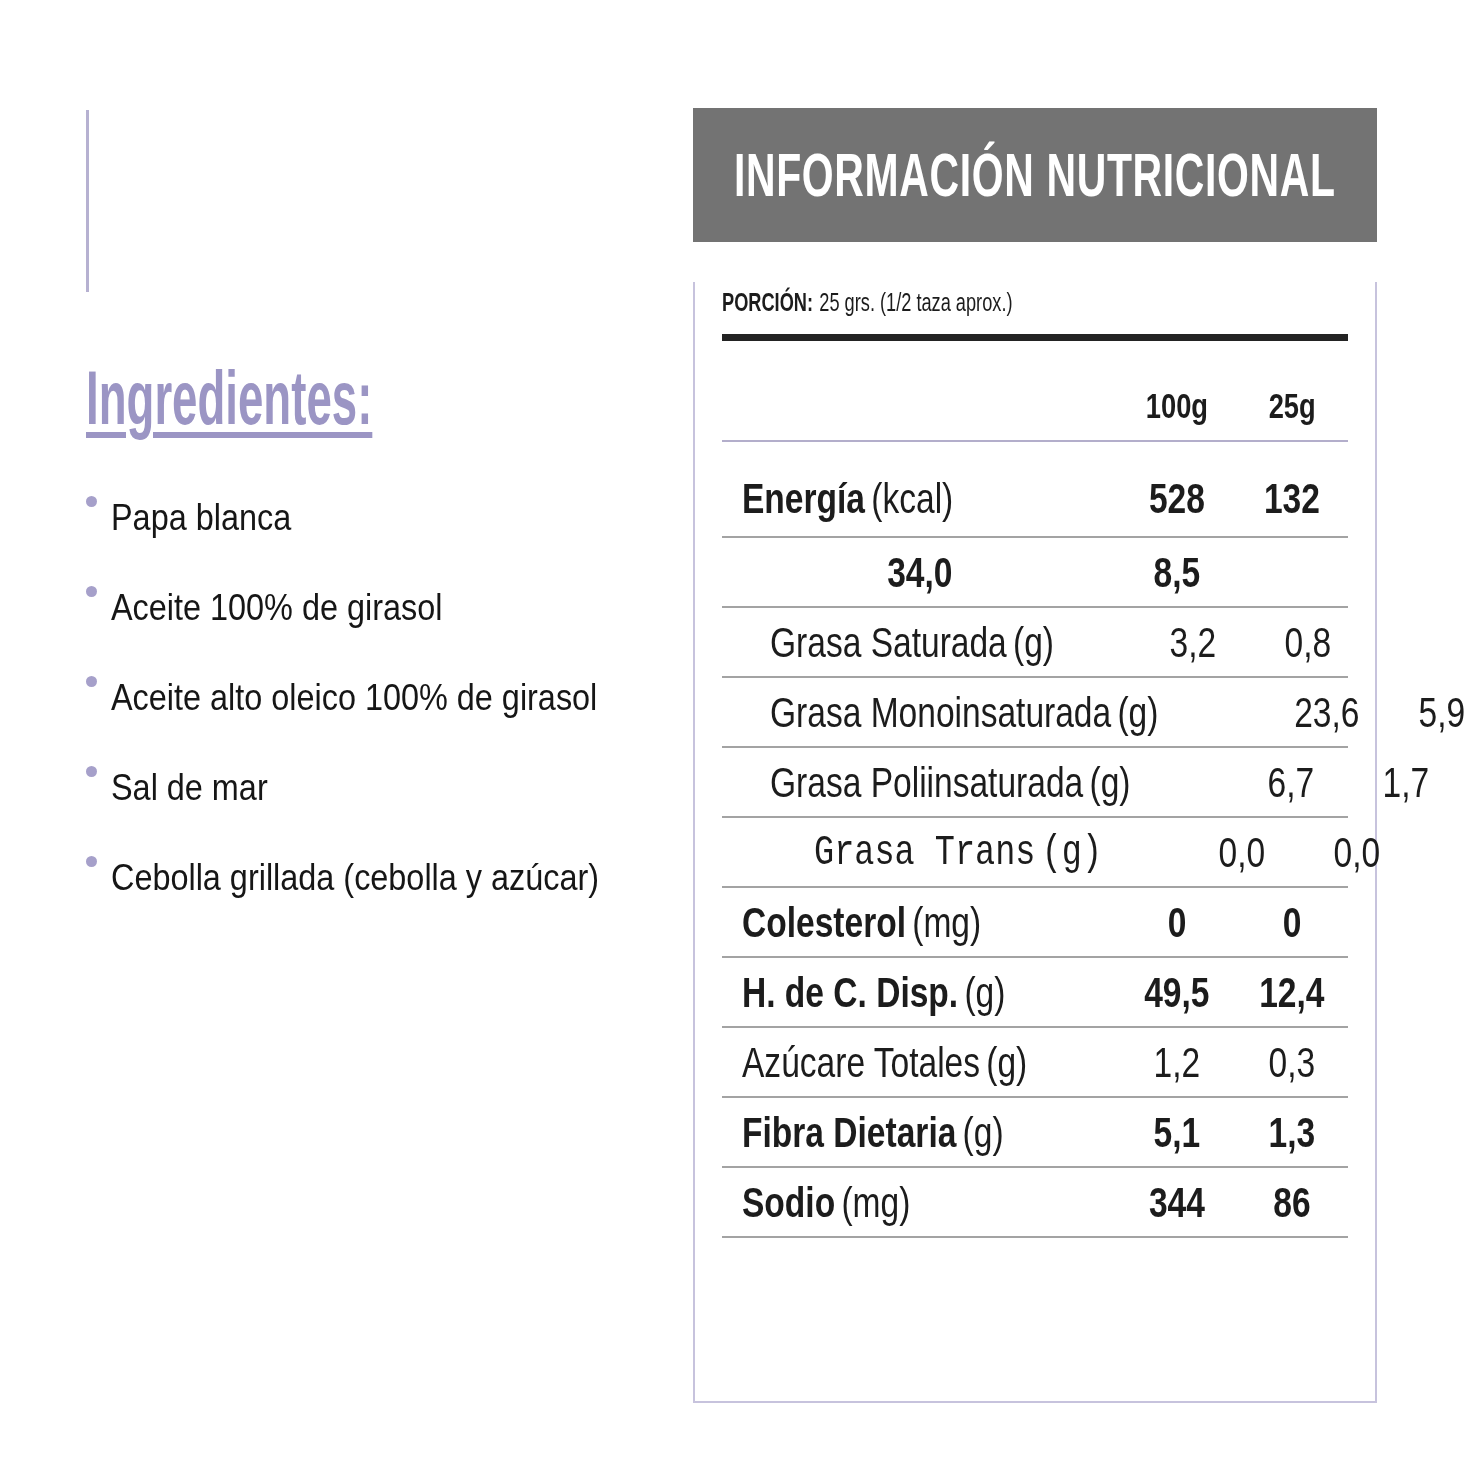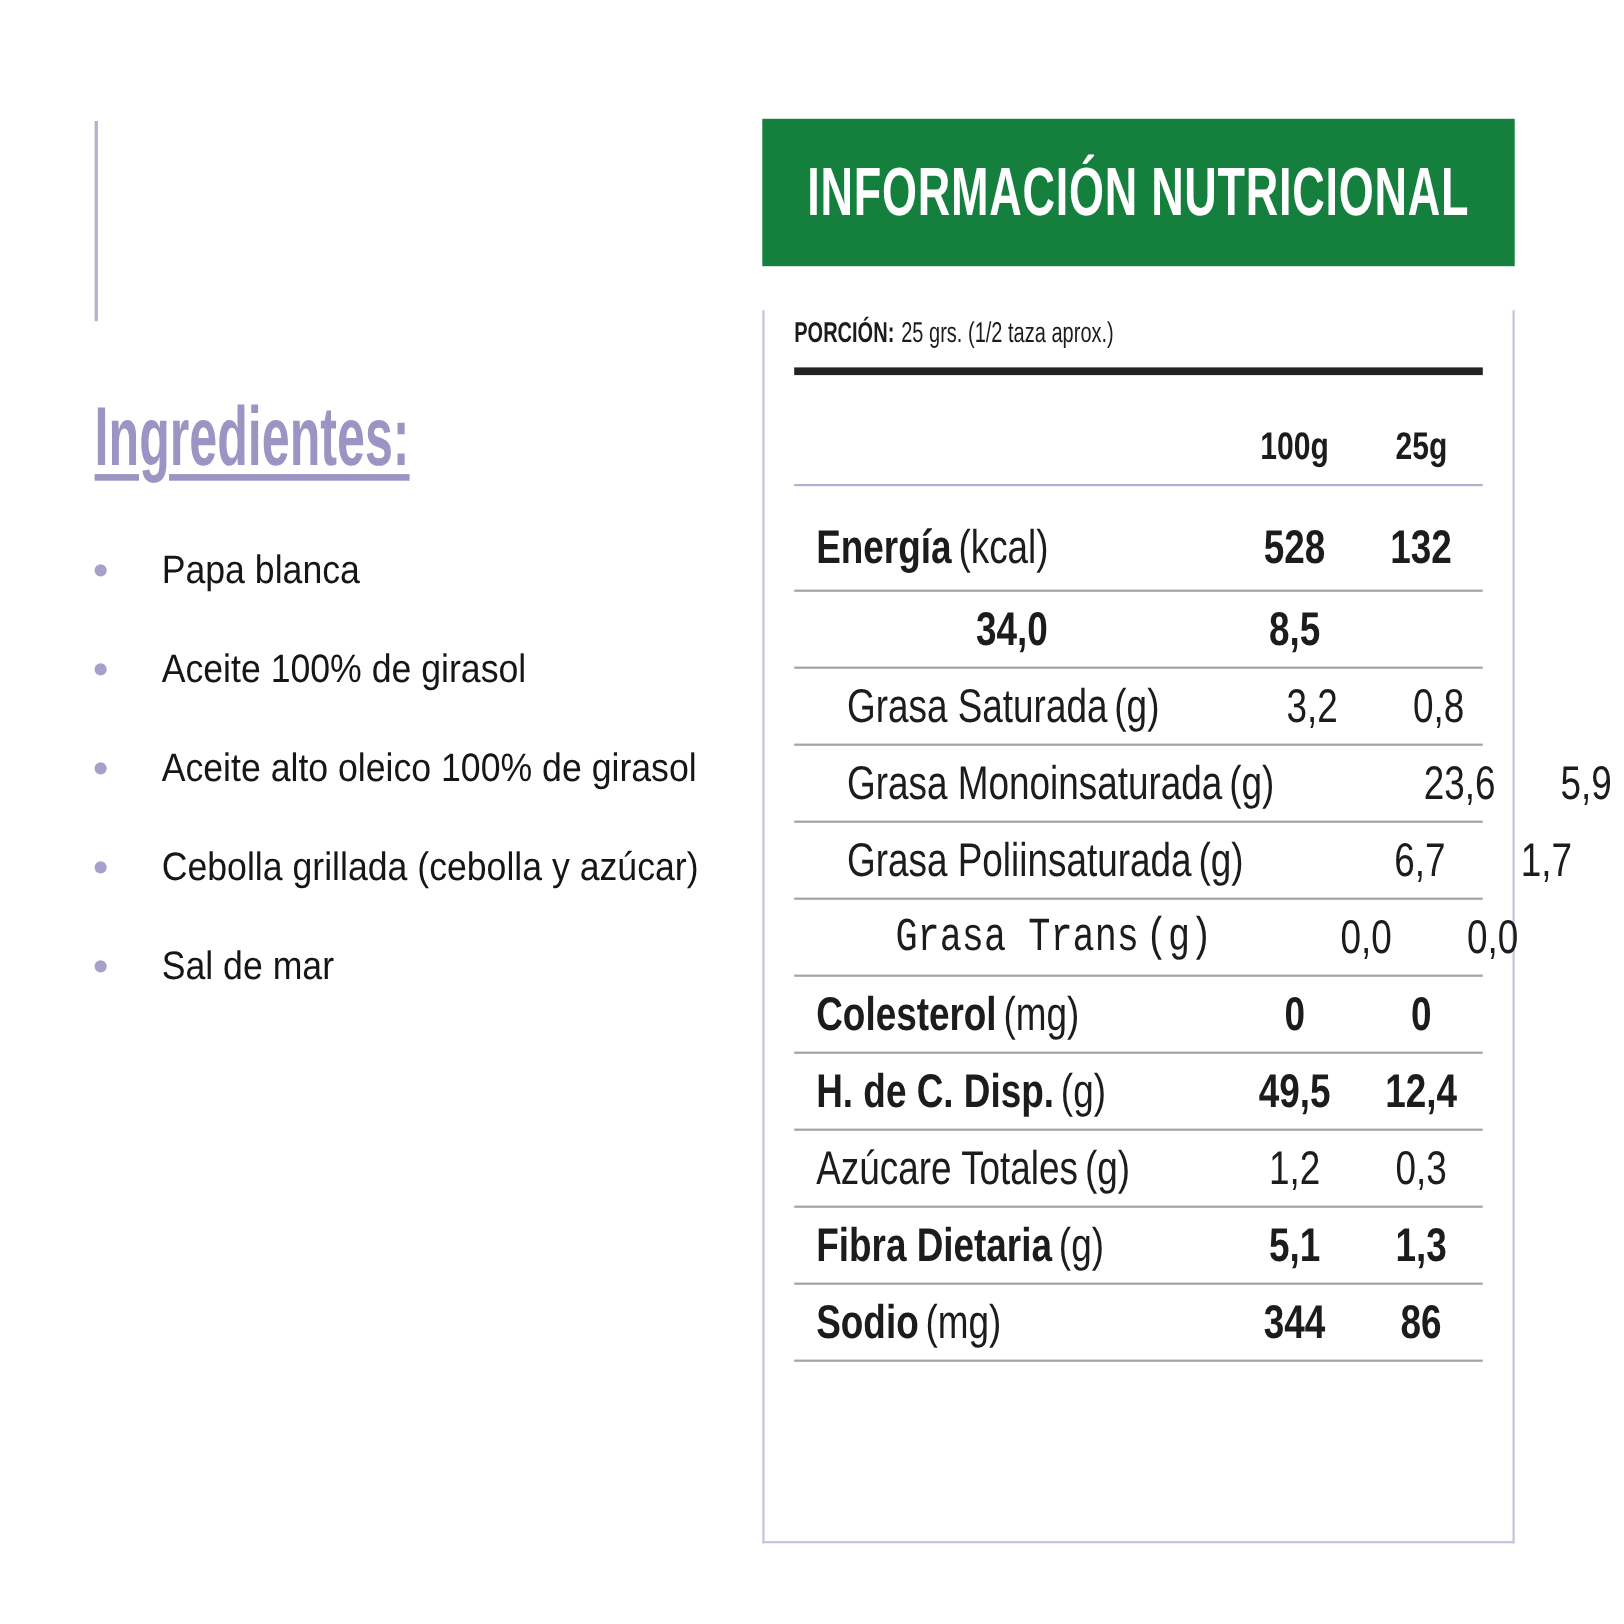--- a/index.html
+++ b/index.html
@@ -26,32 +26,32 @@
   
   .ing-title {
     position: absolute; left: 86px; top: 360px;
     font-size: 76px; font-weight: 700; color: #9b95c4;
     line-height: 1; letter-spacing: 0px;
     transform: scaleX(0.60); transform-origin: left center; white-space: nowrap;
     text-decoration: underline; text-decoration-thickness: 6px; text-underline-offset: 8px;
     text-decoration-skip-ink: auto;
   }
   .ing-list { position: absolute; left: 86px; top: 496px; list-style: none; }
-  .ing-item { display: flex; align-items: center; height: 44px; margin-bottom: 46px; gap: 36px; }
+  .ing-item { display: flex; height: 44px; margin-bottom: 46px; }
   .bullet {
     width: 11px; height: 11px; border-radius: 50%;
     background: #a6a0ca; margin-right: 14px; flex: 0 0 auto;
   }
   .ing-text { font-size: 36px; line-height: 44px; color: #161616;
     display: inline-block; transform: scaleX(0.90); transform-origin: left center; white-space: nowrap; }
 
   
   .panel { position: absolute; left: 693px; top: 108px; width: 684px; height: 1255px; }
   .panel-header {
-    width: 100%; height: 134px; background: #15803d;
+    width: 100%; height: 134px; background: #737373;
     display: flex; align-items: center; justify-content: center;
   }
   .panel-title {
     color: #ffffff; font-size: 62px; font-weight: 700; line-height: 1;
     transform: scaleX(0.66); transform-origin: center center; white-space: nowrap;
     letter-spacing: 1px;
   }
   .panel-body {
     width: 100%; height: 1121px;
     border-left: 2px solid #c7c3dd; border-right: 2px solid #c7c3dd; border-bottom: 2px solid #c7c3dd;
@@ -96,25 +96,25 @@
         <li class="ing-item">
           <span class="bullet"></span>
           <span class="ing-text">Aceite 100% de girasol</span>
         </li>
         <li class="ing-item">
           <span class="bullet"></span>
           <span class="ing-text">Aceite alto oleico 100% de girasol</span>
         </li>
         <li class="ing-item">
           <span class="bullet"></span>
-          <span class="ing-text">Cebolla grillada (cebolla y azúcar)</span>
+          <span class="ing-text">Sal de mar</span>
         </li>
         <li class="ing-item">
           <span class="bullet"></span>
-          <span class="ing-text">Sal de mar</span>
+          <span class="ing-text">Cebolla grillada (cebolla y azúcar)</span>
         </li>
       </ul>
   </section>
 
   <section class="panel">
     <header class="panel-header">
       <h1 class="panel-title">INFORMACIÓN NUTRICIONAL</h1>
     </header>
     <div class="panel-body">
 

